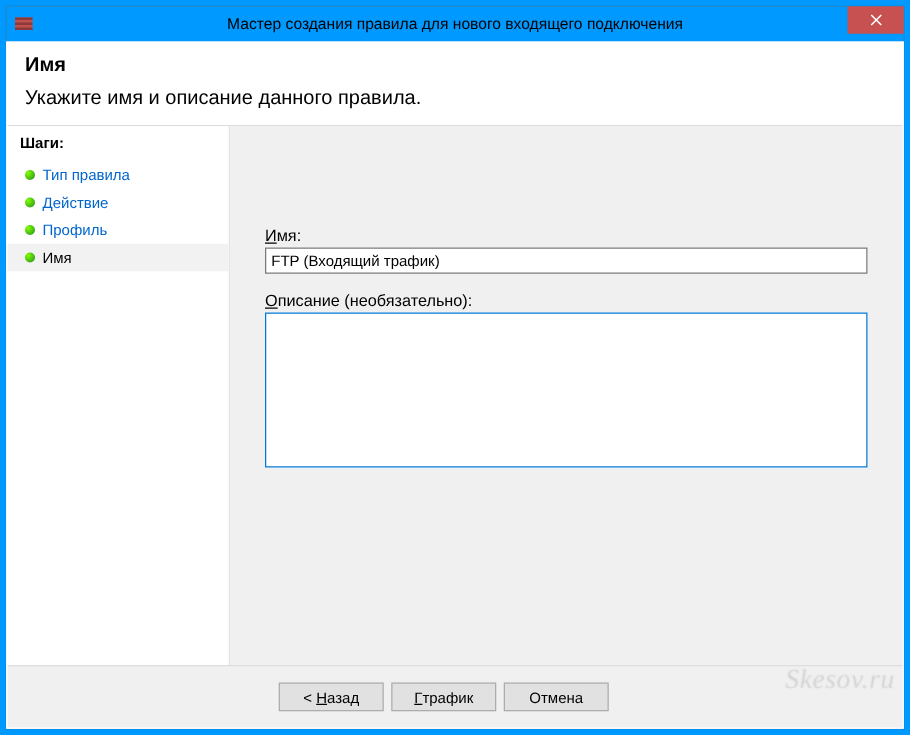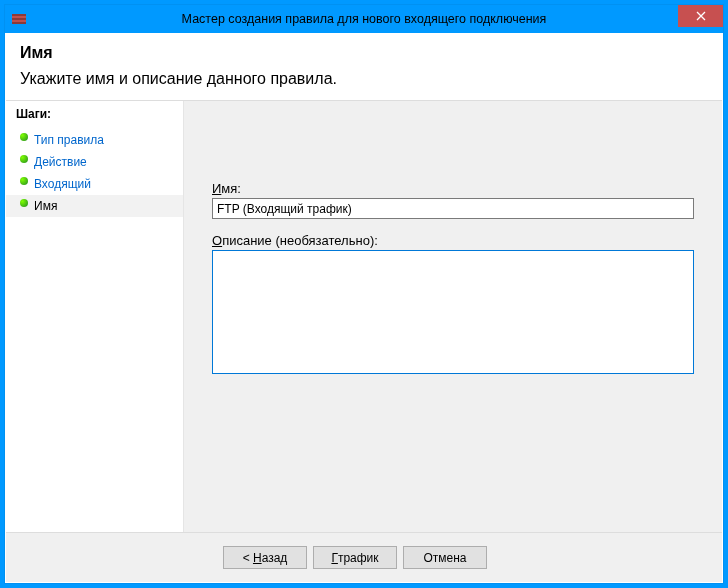--- a/index.html
+++ b/index.html
@@ -11,21 +11,21 @@
   .title-text { position:absolute; left:0; right:0; text-align:center; color:#000; font-size:12.5px; pointer-events:none; }
   .close-btn { position:absolute; right:0; top:0; width:45px; height:22px; background:#c75050; color:#fff; display:flex; align-items:center; justify-content:center; cursor:pointer; }
   .close-btn svg { width:10px; height:10px; }
   .dialog-body { flex:1; display:flex; flex-direction:column; background:#fff; border:1px solid #fff; }
   .header-area { padding:10px 14px 12px; background:#fff; }
   .page-title { font-size:16px; font-weight:bold; color:#000; margin:0 0 8px 0; }
   .page-subtitle { font-size:16px; color:#000; margin:0; }
   .split { flex:1; display:flex; border-top:1px solid #ddd; }
   .sidebar { width:178px; background:#fff; border-right:1px solid #e5e5e5; padding:0; }
   .steps-header { font-weight:bold; padding:6px 10px 8px; font-size:12px; }
-  .step { display:flex; align-items:flex-start; gap:6px; padding:4px 10px 4px 14px; font-size:12px; cursor:pointer; }
+  .step { display:flex; align-items:center; gap:6px; padding:4px 10px 4px 14px; font-size:12px; cursor:pointer; }
   .step.link { color:#0066cc; }
   .step.current { color:#000; background:#f2f2f2; }
   .bullet { width:8px; height:8px; border-radius:50%; background:radial-gradient(circle at 30% 30%, #7FFF00, #228B22); flex-shrink:0; }
   .content { flex:1; background:#f0f0f0; padding:80px 28px 0 28px; position:relative; }
   .field-label { font-size:13px; color:#000; margin-bottom:2px; }
   .field-label .u { text-decoration:underline; }
   .text-input { width:100%; height:21px; border:1px solid #7a7a7a; font-family:inherit; font-size:12px; padding:2px 4px; background:#fff; }
   .field-gap { height:14px; }
   .textarea { width:100%; height:124px; border:1px solid #0078d7; font-family:inherit; font-size:12px; padding:2px 4px; resize:none; background:#fff; }
   .footer { height:50px; background:#f0f0f0; display:flex; align-items:center; justify-content:center; padding-right:18px; gap:6px; border-top:1px solid #ddd; }
@@ -69,21 +69,21 @@
           <div class="step link">
             <span class="bullet"></span>
             <span>Тип правила</span>
           </div>
           <div class="step link">
             <span class="bullet"></span>
             <span>Действие</span>
           </div>
           <div class="step link">
             <span class="bullet"></span>
-            <span>Входящий</span>
+            <span>Профиль</span>
           </div>
           <div class="step current">
             <span class="bullet"></span>
             <span>Имя</span>
           </div>
         </div>
 
         <div class="content">
 
           <div class="field-label">
@@ -107,13 +107,14 @@
         </button>
         <button class="btn">
           <span class="u">Г</span><span>трафик</span>
         </button>
         <button class="btn">Отмена</button>
       </div>
 
     </div>
 
   </div>
+  <div class="watermark">Skesov.ru</div>
 </div>
 
 </body></html>

